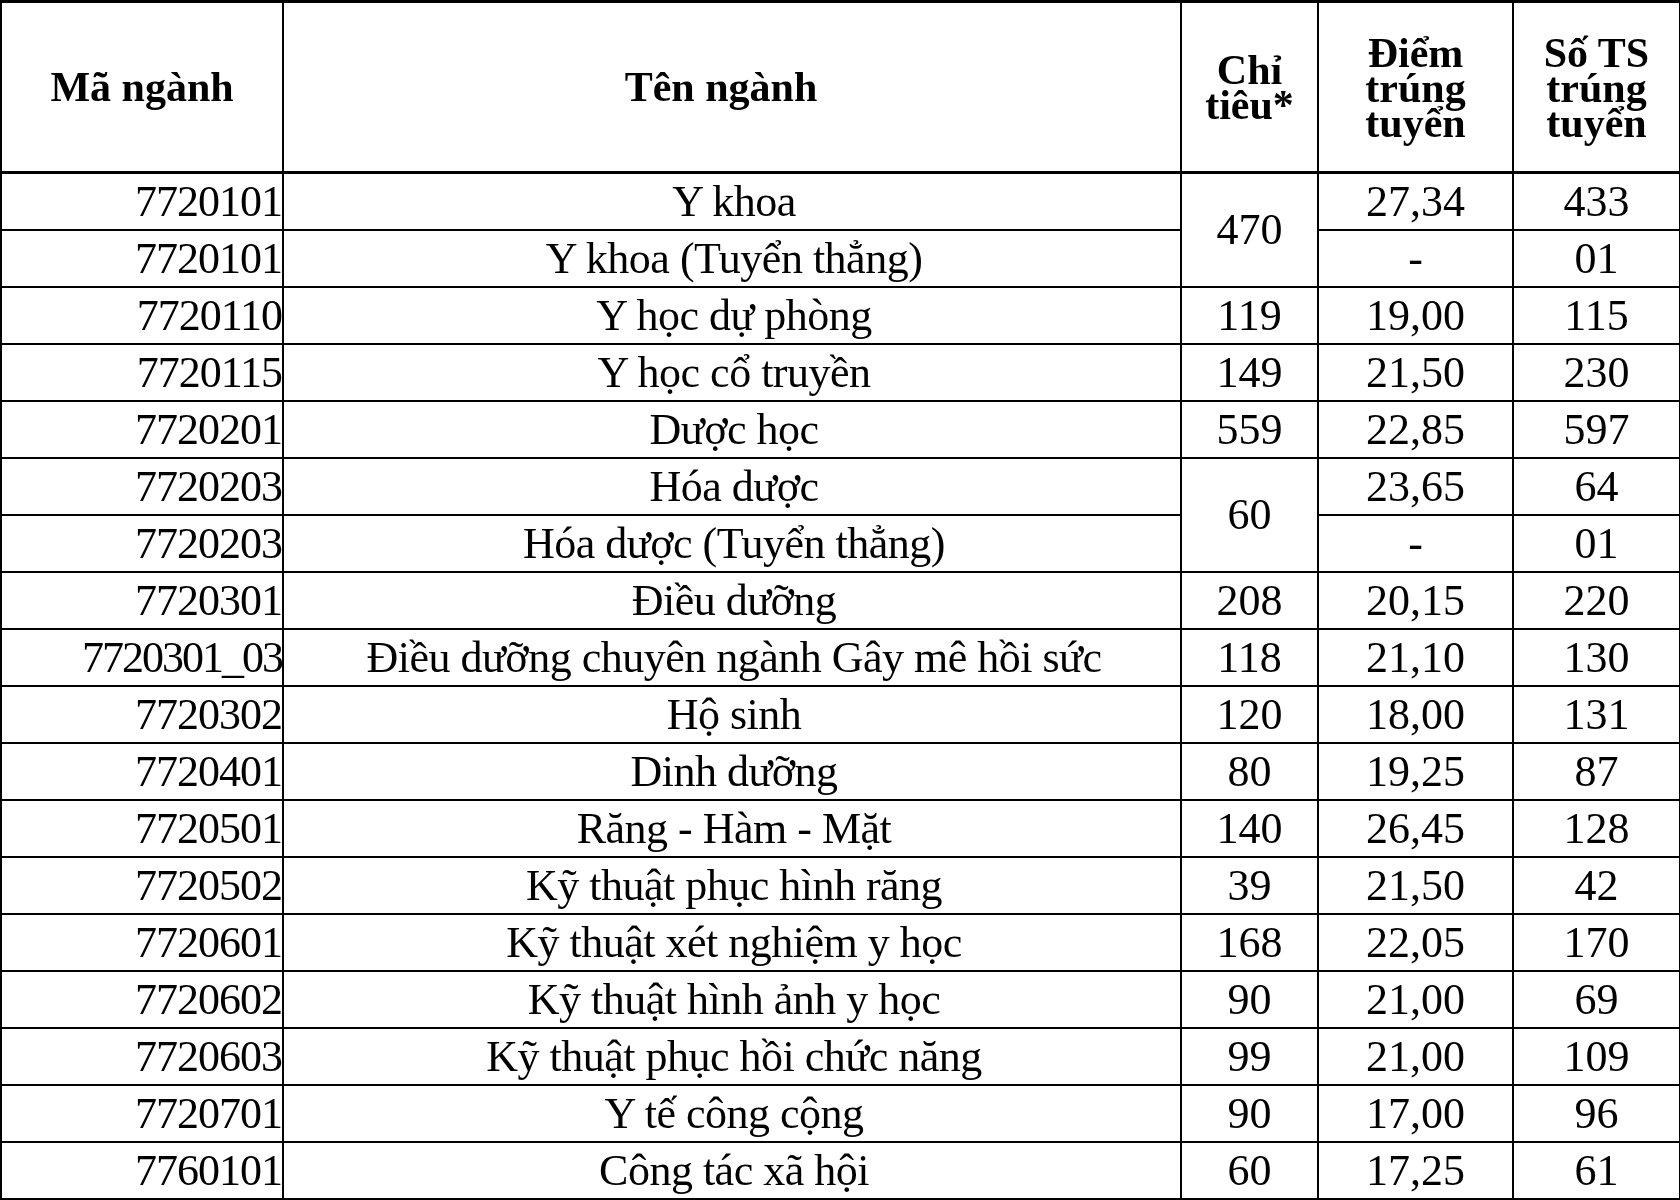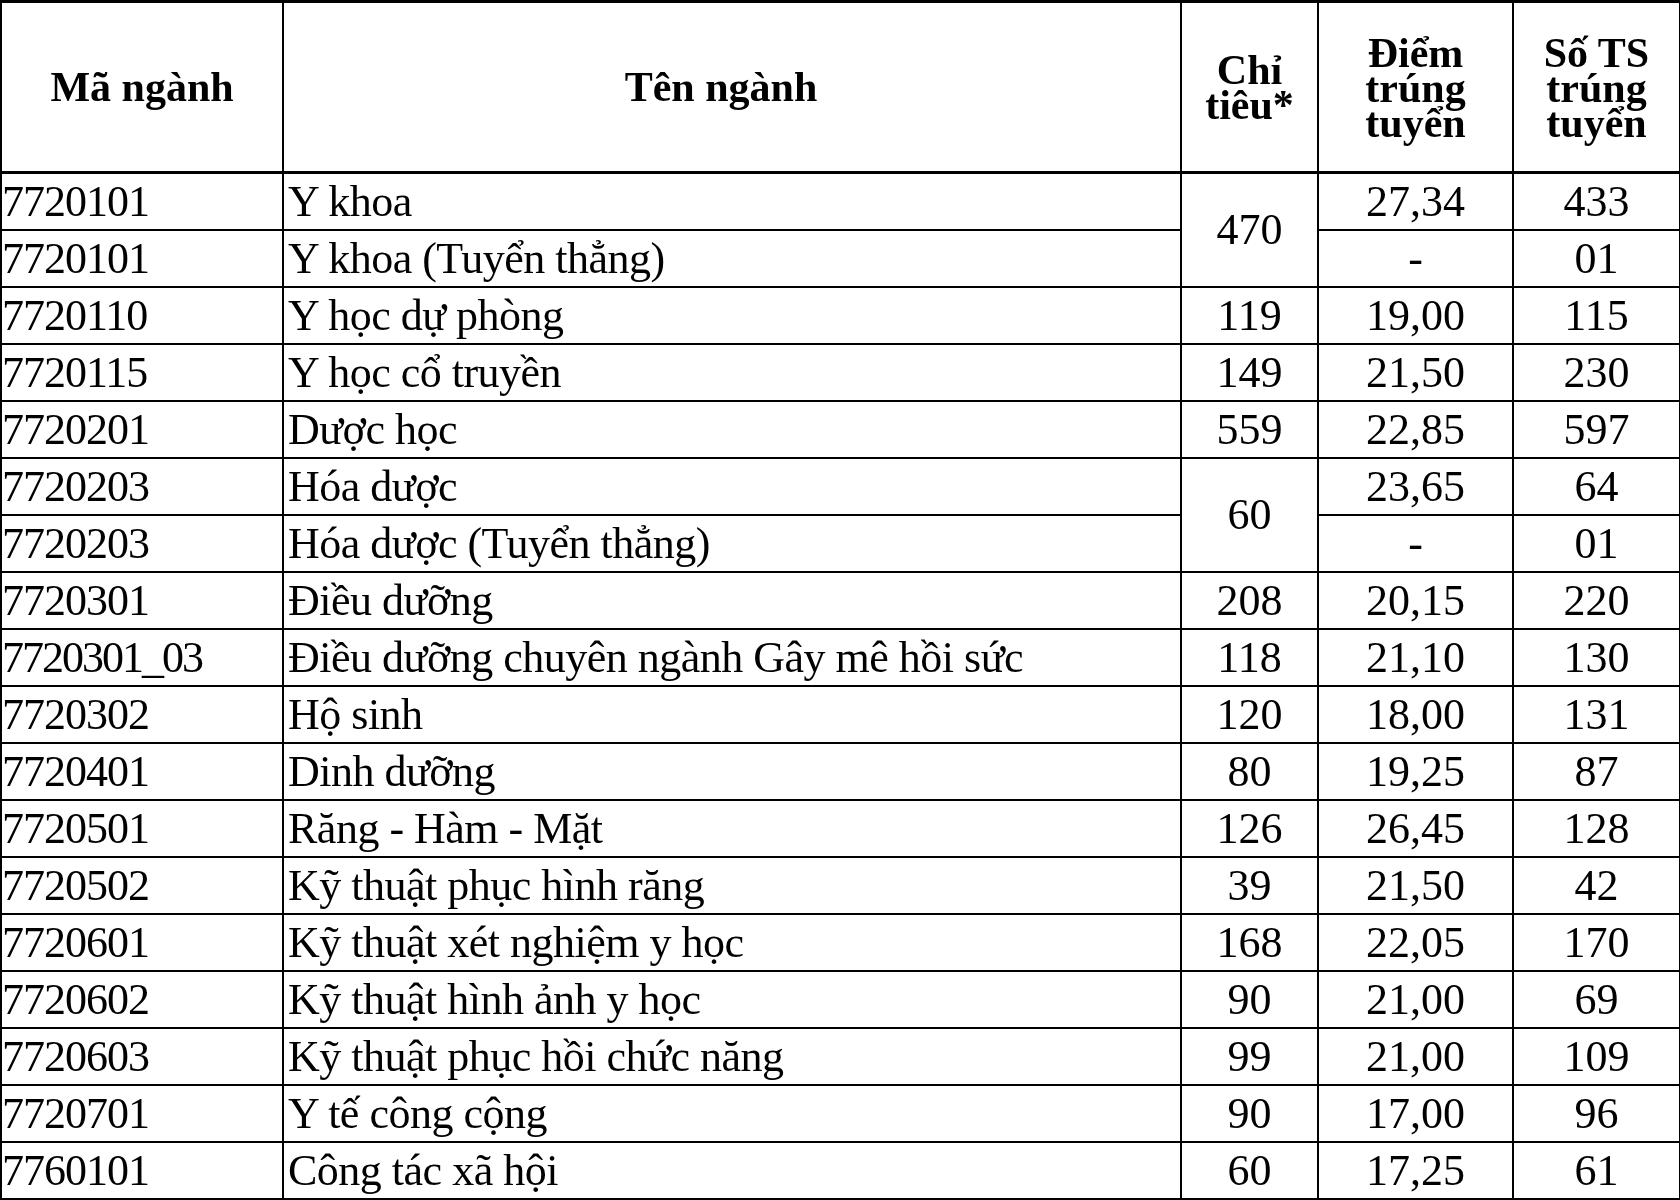--- a/index.html
+++ b/index.html
@@ -54,23 +54,23 @@
       margin-left: 12px;
     }
     table.admissions thead th.name-h {
       padding-right: 22px;
     }
     table.admissions tbody td {
       height: 55px;
       font-size: 44px;
       vertical-align: middle;
     }
-    td.code { text-align: left; letter-spacing: -1px; }
+    td.code { text-align: right; letter-spacing: -1px; }
     td.code.long { letter-spacing: -2px; }
-    td.name { text-align: left; padding-left: 4px !important; letter-spacing: -0.5px; margin-top: 28px; }
+    td.name { text-align: center; padding-left: 4px !important; letter-spacing: -0.5px; margin-top: 28px; }
     td.num  { text-align: center; }
     td.quota-merged { vertical-align: middle; }
     table.admissions tbody tr:last-child td { border-bottom: 3px solid #000; }
     .filler-row td { height: 40px; border-bottom: none !important; }
   </style>
 </head>
 <body>
 
 <table class="admissions">
   <colgroup>
@@ -173,21 +173,21 @@
       <td class="code">7720401</td>
       <td class="name">Dinh dưỡng</td>
       <td class="num">80</td>
       <td class="num">19,25</td>
       <td class="num">87</td>
     </tr>
 
     <tr>
       <td class="code">7720501</td>
       <td class="name">Răng - Hàm - Mặt</td>
-      <td class="num">126</td>
+      <td class="num">140</td>
       <td class="num">26,45</td>
       <td class="num">128</td>
     </tr>
 
     <tr>
       <td class="code">7720502</td>
       <td class="name">Kỹ thuật phục hình răng</td>
       <td class="num">39</td>
       <td class="num">21,50</td>
       <td class="num">42</td>

